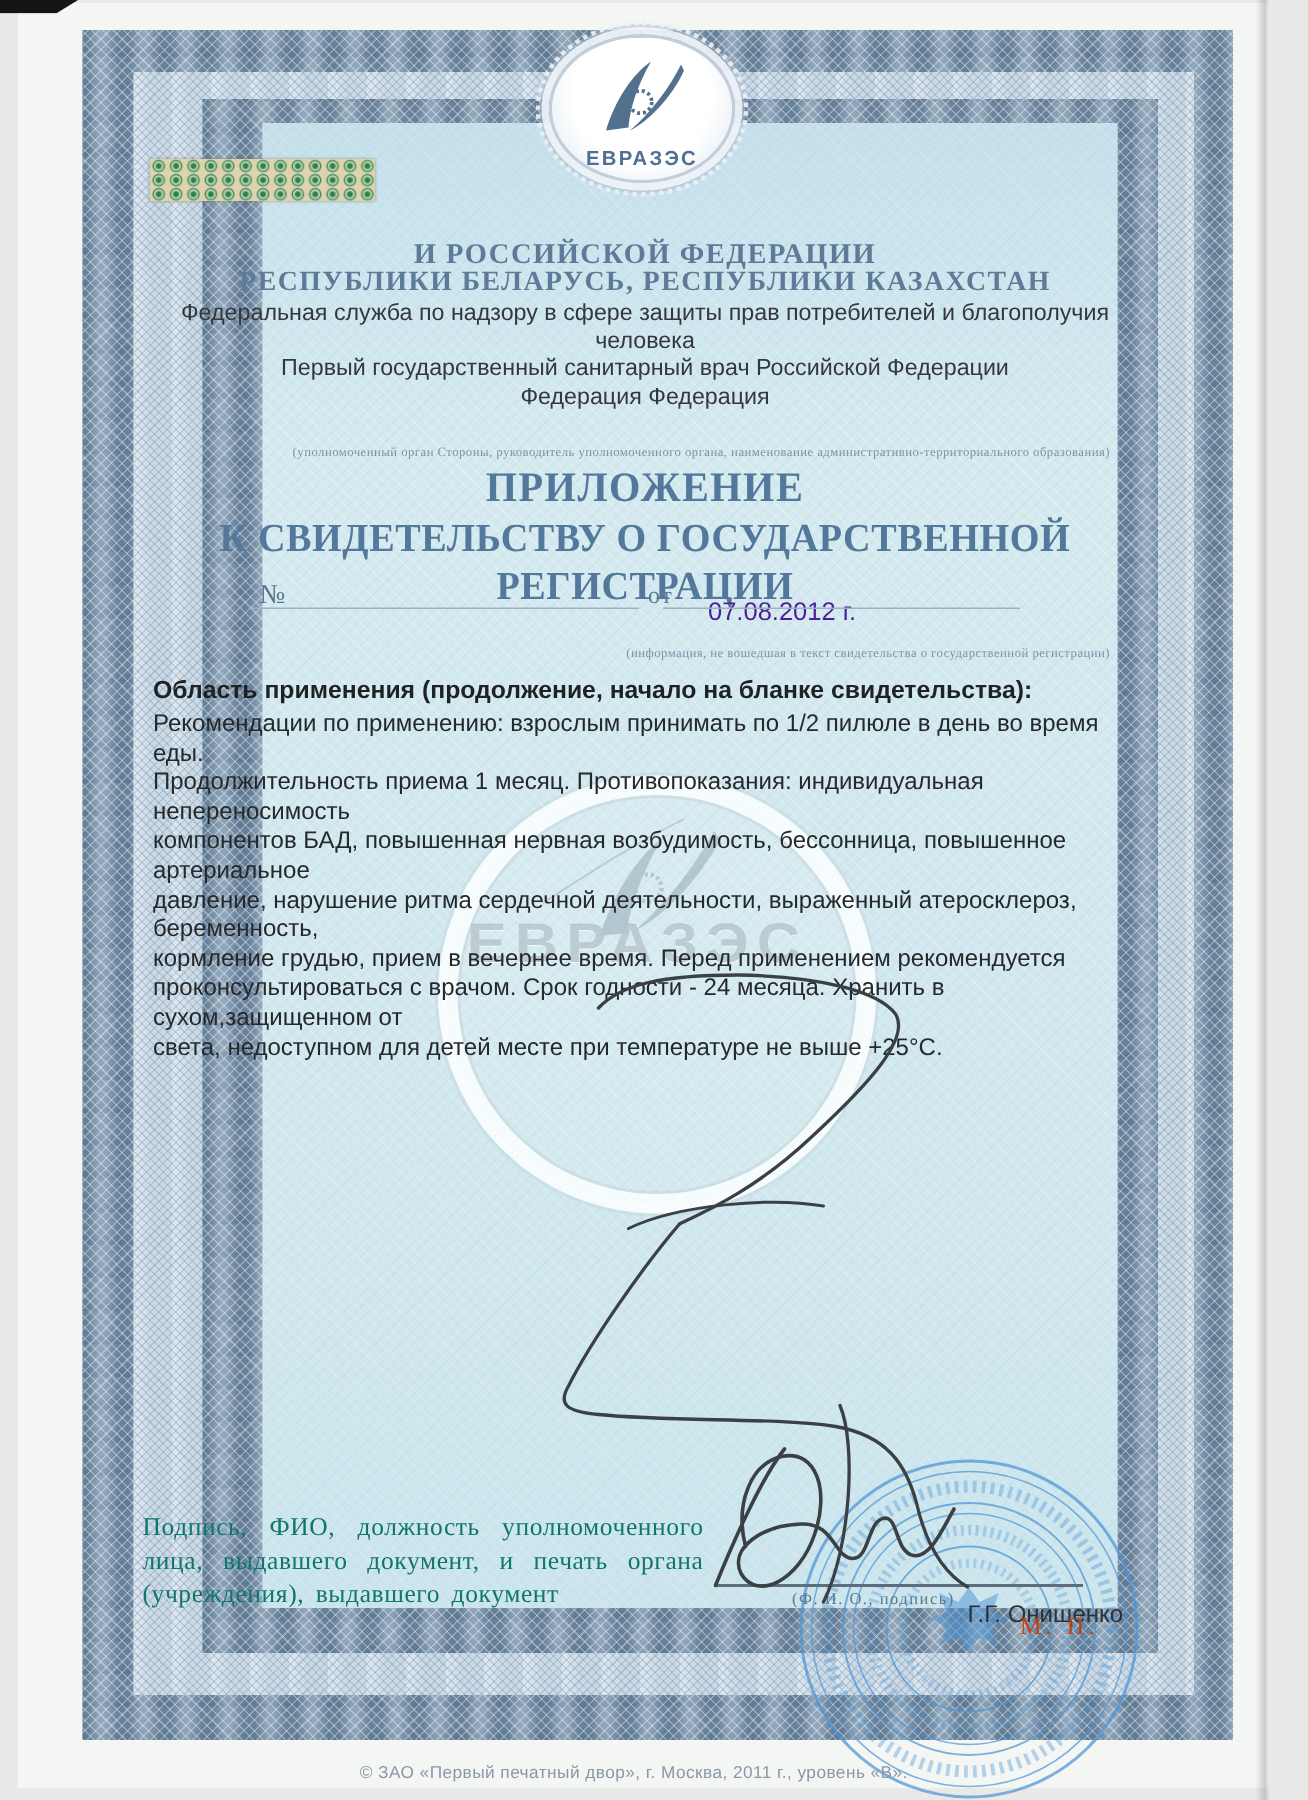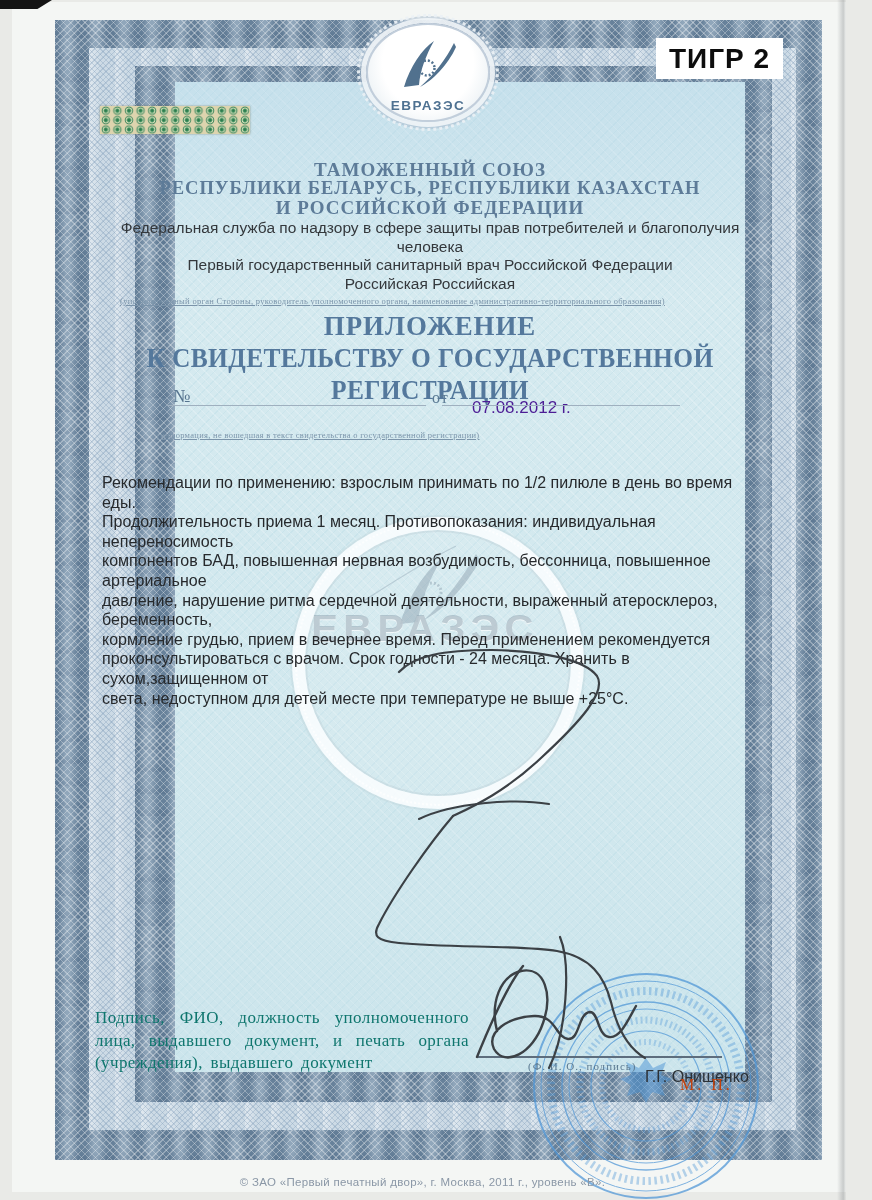--- a/index.html
+++ b/index.html
@@ -64,34 +64,34 @@
     background-image:radial-gradient(circle at 50% 50%,#2e7d4e 1.3px,#7fbf8f 2.2px,#e8e0bc 2.8px,#38855a 3.6px,#ddd4ae 4.6px);
     background-size:11.6px 9.4px;
     box-shadow:0 0 2px rgba(90,90,60,.5);}
 
   
   .txt{position:absolute;z-index:5;}
   .header-block{left:120px;top:160px;width:620px;text-align:center;}
   .h-serif{font:bold 19px "Liberation Serif","DejaVu Serif",serif;color:#5d7b98;letter-spacing:1px;line-height:19px;}
   .h-serif.l2{font-size:18.5px;}
   .h-sans{font:15.5px "Liberation Sans","DejaVu Sans",sans-serif;color:#34383c;line-height:18.5px;}
-  .small-note{font:8.5px "Liberation Serif","DejaVu Serif",serif;color:#7b94aa;letter-spacing:.3px;text-align:left;text-decoration:underline;}
+  .small-note{font:8.5px "Liberation Serif","DejaVu Serif",serif;color:#7b94aa;letter-spacing:.3px;text-align:right;}
   .note1{left:120px;top:296px;width:620px;}
   .title-block{left:95px;top:310px;width:670px;text-align:center;transform:scaleX(.96);}
   .title-l1{font:bold 28px "Liberation Serif","DejaVu Serif",serif;color:#54789c;letter-spacing:1px;line-height:32px;}
   .title-l2{font:bold 26.5px "Liberation Serif","DejaVu Serif",serif;color:#54789c;letter-spacing:.4px;line-height:32px;}
   .reg-row{left:0;top:384px;width:872px;height:24px;}
   .reg-no{position:absolute;left:173px;top:2px;font:18px "Liberation Serif","DejaVu Serif",serif;color:#56748f;}
   .reg-number{position:absolute;left:212px;top:1px;font:17px "Liberation Sans","DejaVu Sans",sans-serif;color:#2b2e31;letter-spacing:.4px;}
   .reg-ot{position:absolute;left:432px;top:5px;font:16px "Liberation Serif","DejaVu Serif",serif;color:#5b7a94;letter-spacing:1px;}
   .reg-date{position:absolute;left:472px;top:14px;font:17px "Liberation Sans","DejaVu Sans",sans-serif;color:#4c1d95;}
   .u-line{position:absolute;height:1px;background:#9fb0bf;top:21px;}
   .u1{left:168px;width:258px;}
   .u2{left:442px;width:238px;}
-  .note2{left:120px;top:430px;width:620px;padding-left:37px;}
+  .note2{left:120px;top:430px;width:620px;}
   .body-heading{left:102px;top:451px;width:650px;font:bold 16.5px "Liberation Sans","DejaVu Sans",sans-serif;color:#1f2224;}
   .body-text{left:102px;top:473px;width:655px;font:16px "Liberation Sans","DejaVu Sans",sans-serif;color:#26292c;
     line-height:19.6px;white-space:pre-line;}
 
   
   .watermark-ring{position:absolute;left:292px;top:517px;width:266px;height:266px;border-radius:50%;
     border:13px solid rgba(252,254,255,.85);background:rgba(255,255,255,.10);z-index:2;
     box-shadow:inset 0 0 0 2px rgba(190,208,216,.45),0 0 0 2px rgba(190,208,216,.35);}
   .watermark-ring::before{content:"";position:absolute;inset:-10px;border-radius:50%;
     border:2px dotted rgba(255,255,255,.7);}
@@ -134,48 +134,47 @@
 
   <div class="medallion">
     <svg width="64" height="58" viewBox="0 0 64 58">
       <path d="M8 50 C14 30 26 12 38 4 C30 18 24 34 23 48 Z" fill="#51718e"></path>
       <path d="M58 6 C50 22 38 38 24 50 C36 44 52 28 60 10 Z" fill="#51718e"></path>
       <circle cx="31" cy="31" r="7.5" fill="none" stroke="#51718e" stroke-width="2.5" stroke-dasharray="2 2"></circle>
     </svg>
     <div class="org-name">ЕВРАЗЭС</div>
   </div>
 
-  <div class="tigr-box">ТИГР 2</div>
 
   <div class="hologram"></div>
 
   <div class="txt header-block">
-    <div class="h-serif">ТАМОЖЕННЫЙ СОЮЗ</div>
+    <div class="h-serif">И РОССИЙСКОЙ ФЕДЕРАЦИИ</div>
     <div class="h-serif l2">РЕСПУБЛИКИ БЕЛАРУСЬ, РЕСПУБЛИКИ КАЗАХСТАН</div>
-    <div class="h-serif">И РОССИЙСКОЙ ФЕДЕРАЦИИ</div>
     <div class="h-sans" style="margin-top:2px">Федеральная служба по надзору в сфере защиты прав потребителей и благополучия человека</div>
     <div class="h-sans">Первый государственный санитарный врач Российской Федерации</div>
-    <div class="h-sans">Российская Российская</div>
+    <div class="h-sans">Федерация Федерация</div>
   </div>
   <div class="txt small-note note1">(уполномоченный орган Стороны, руководитель уполномоченного органа, наименование административно-территориального образования)</div>
 
   <div class="txt title-block">
     <div class="title-l1">ПРИЛОЖЕНИЕ</div>
     <div class="title-l2">К СВИДЕТЕЛЬСТВУ О ГОСУДАРСТВЕННОЙ РЕГИСТРАЦИИ</div>
   </div>
 
   <div class="txt reg-row">
     <span class="reg-no">№</span>
     <span class="reg-ot">от</span>
     <span class="reg-date">07.08.2012 г.</span>
     <span class="u-line u1"></span>
     <span class="u-line u2"></span>
   </div>
   <div class="txt small-note note2">(информация, не вошедшая в текст свидетельства о государственной регистрации)</div>
 
+  <div class="txt body-heading">Область применения (продолжение, начало на бланке свидетельства):</div>
   <div class="txt body-text">Рекомендации по применению: взрослым принимать по 1/2 пилюле в день во время еды.
 Продолжительность приема 1 месяц. Противопоказания: индивидуальная непереносимость
 компонентов БАД, повышенная нервная возбудимость, бессонница, повышенное артериальное
 давление, нарушение ритма сердечной деятельности, выраженный атеросклероз, беременность,
 кормление грудью, прием в вечернее время. Перед применением рекомендуется
 проконсультироваться с врачом. Срок годности - 24 месяца. Хранить в сухом,защищенном от
 света, недоступном для детей месте при температуре не выше +25°С.</div>
 
   <div class="watermark-ring"></div>
   <svg class="watermark-swoosh" width="140" height="90" viewBox="0 0 140 90">

